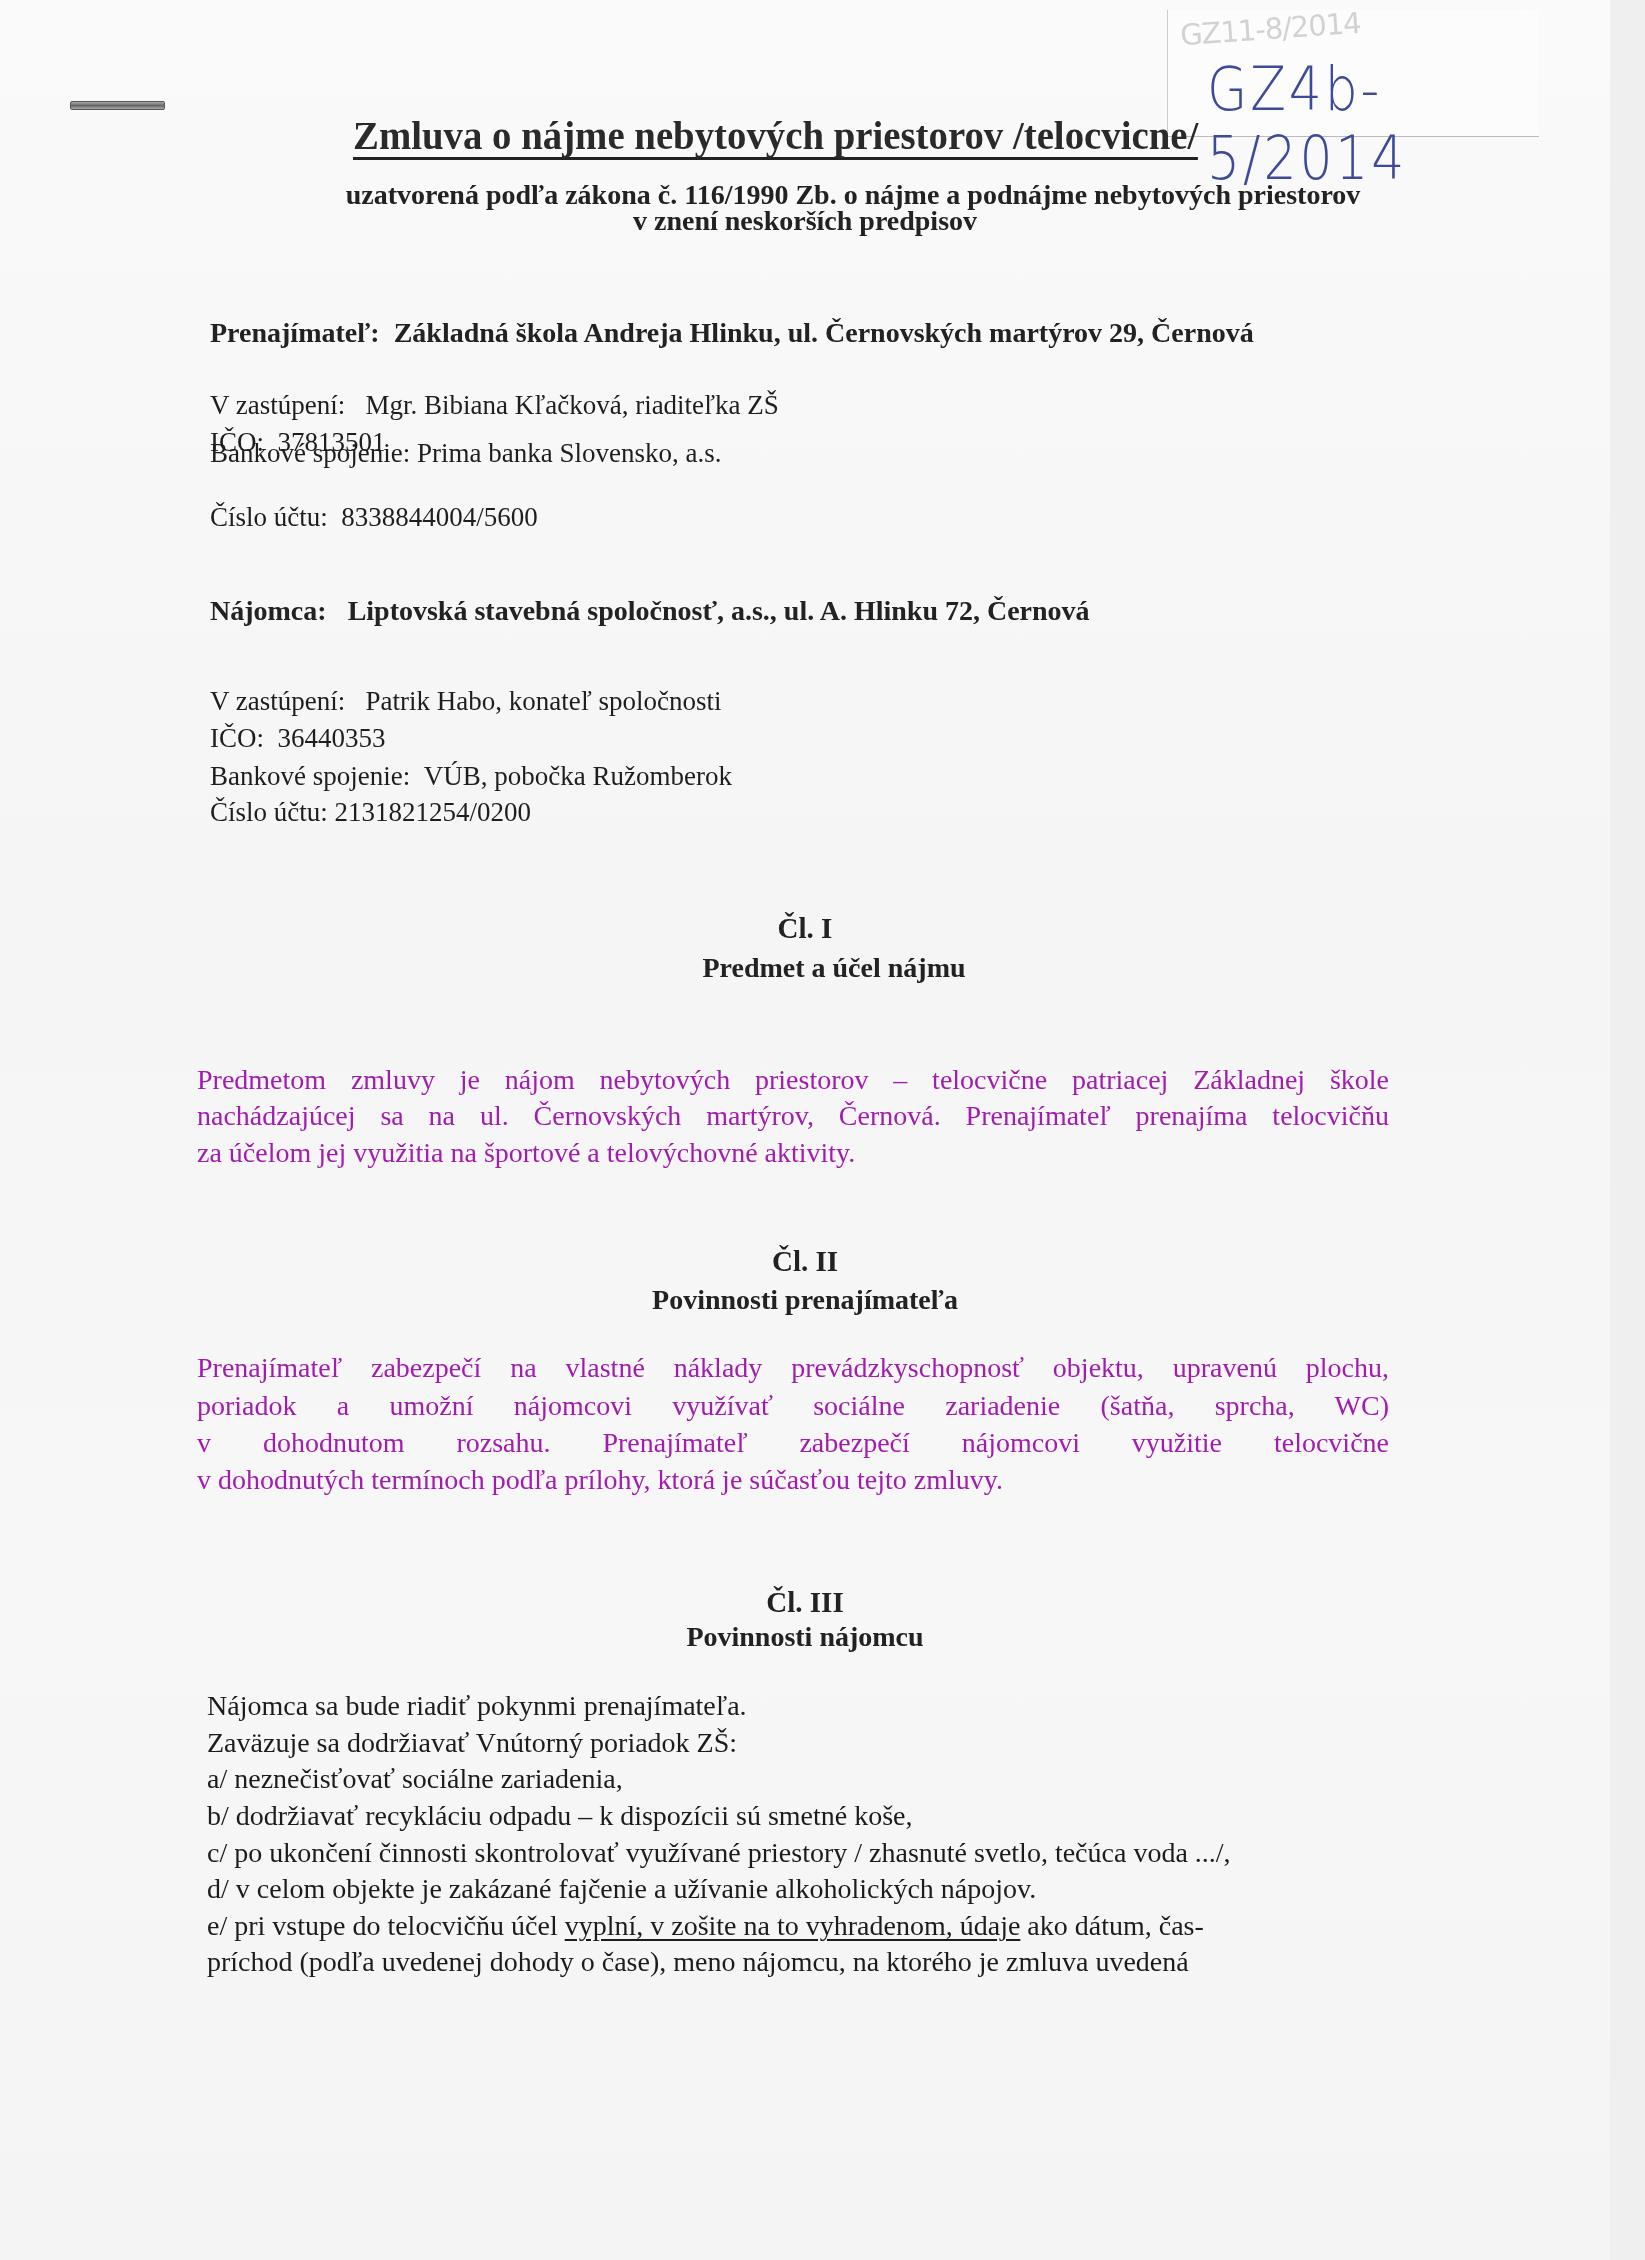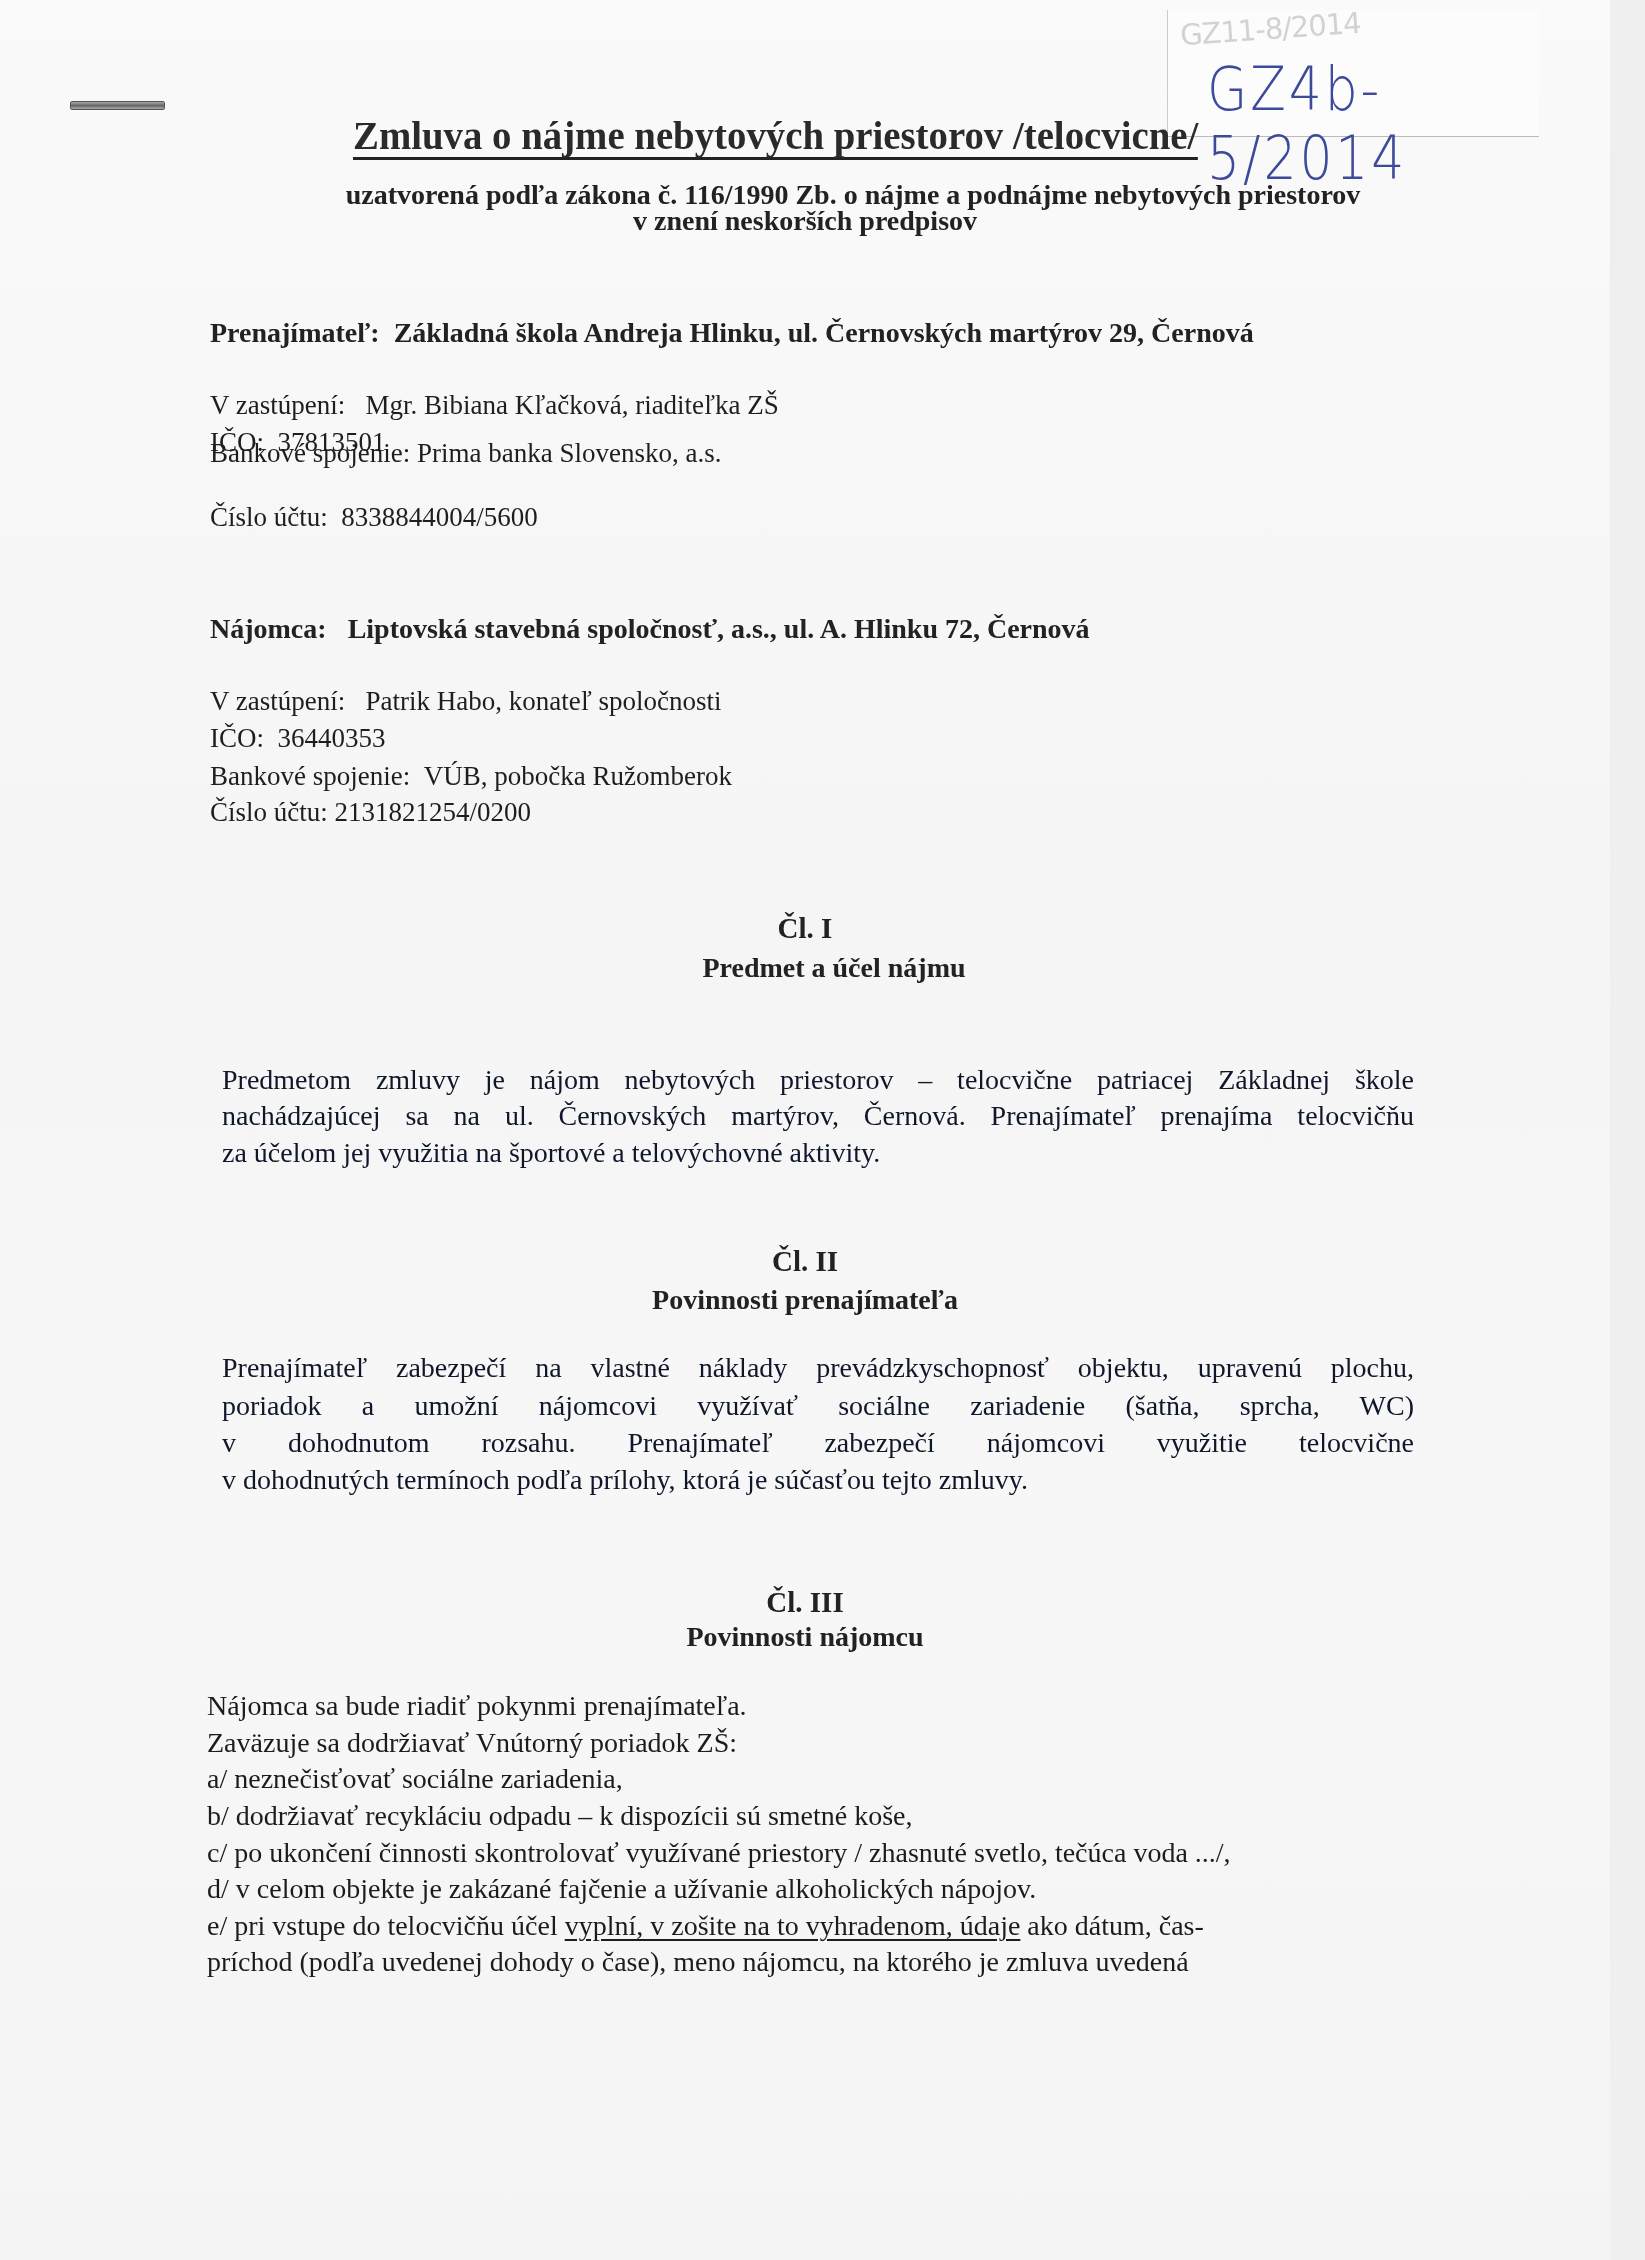--- a/index.html
+++ b/index.html
@@ -40,21 +40,21 @@
   .title {
     top: 115px; left: 353px; font-size: 40px; font-weight: bold; color: #2a2a2a;
     border-bottom: 3.9px solid #222; line-height: 41px; padding-bottom: 1px;
     transform: scaleX(0.97); transform-origin: left;
   }
   .subtitle { font-size: 28px; font-weight: bold; color: #222; }
   .party-line { left: 210px; font-size: 28px; font-weight: bold; color: #222; }
   .info { left: 210px; font-size: 27px; color: #1e1e1e; }
   .art-num { font-size: 29px; font-weight: bold; color: #222; }
   .art-title { font-size: 28px; font-weight: bold; color: #222; }
-  .body-text { left: 222px; width: 1192px; font-size: 28px; line-height: 37px; color: #0f172a; white-space: normal; }
+  .body-text { left: 197px; width: 1192px; font-size: 28px; line-height: 37px; color: #a21caf; white-space: normal; }
   .justify { text-align: justify; text-align-last: justify; }
   .list-line { left: 207px; font-size: 28px; color: #1c1c1c; }
   .u { text-decoration: underline; text-decoration-thickness: 1.9px; text-underline-offset: 3.9px; }
 </style>
 </head>
 <body>
 
 <div class="page"></div>
 <div class="right-strip"></div>
 
@@ -78,21 +78,21 @@
 <div class="line info" style="top:427px;">
   <span>IČO:</span>&nbsp;&nbsp;<span>37813501</span>
 </div>
 <div class="line info" style="top:438px;">
   <span>Bankové spojenie:</span>&nbsp;<span>Prima banka Slovensko, a.s.</span>
 </div>
 <div class="line info" style="top:502px;">
   <span>Číslo účtu:</span>&nbsp;&nbsp;<span>8338844004/5600</span>
 </div>
 
-<div class="line party-line" style="top:613px;">
+<div class="line party-line" style="top:595px;">
   <span>Nájomca:</span>&nbsp;&nbsp;&nbsp;<span>Liptovská stavebná spoločnosť, a.s., ul. A. Hlinku 72, Černová</span>
 </div>
 <div class="line info" style="top:686px;">
   <span>V zastúpení:</span>&nbsp;&nbsp;&nbsp;<span>Patrik Habo, konateľ spoločnosti</span>
 </div>
 <div class="line info" style="top:723px;">
   <span>IČO:</span>&nbsp;&nbsp;<span>36440353</span>
 </div>
 <div class="line info" style="top:761px;">
   <span>Bankové spojenie:</span>&nbsp;&nbsp;<span>VÚB, pobočka Ružomberok</span>

